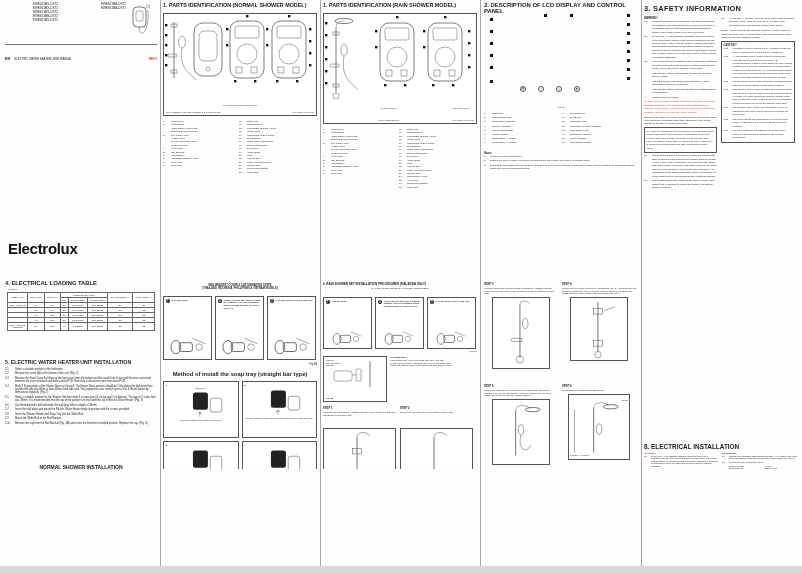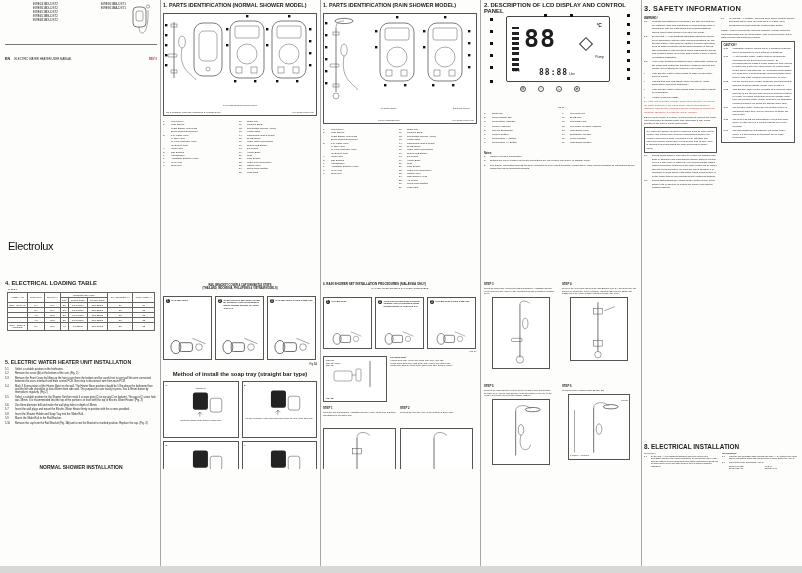--- a/index.html
+++ b/index.html
@@ -74,21 +74,21 @@
         <circle class="lnt" cx="19" cy="2.5" r="1.6"></circle>
         <path class="lnt" d="M10,23 C10,33 20,33 19,6"></path>
       </svg>
     </div>
     <div class="blk" style="top:44px;border-top:.6px solid #777"></div>
     <div class="blk" style="top:46px;display:flex;justify-content:space-between;align-items:baseline">
       <div><span class="b" style="font-size:3.6px">EN</span>
         <span class="f28">ELECTRIC WATER HEATER USER MANUAL</span></div>
       <span class="f28 red b">REV 0</span>
     </div>
-    <div class="blk" style="top:240px;left:3px;font-size:11px;font-weight:normal;letter-spacing:-.3px;color:#0d0d0d">Electrolux</div>
+    <div class="blk" style="top:240px;left:3px;font-size:15px;font-weight:bold;letter-spacing:-.3px;color:#0d0d0d">Electrolux</div>
 
     <div class="blk h2 " style="top:280px">4.  ELECTRICAL LOADING TABLE</div>
     <div class="blk f24" style="top:288px;left:3px">TABLE 1</div>
     <div class="blk" style="top:292px;left:2px;right:2px">
       <table class="lt">
         <thead>
           <tr>
             <th rowspan="2" style="width:20px">Voltage (AC)</th>
             <th rowspan="2">Power (kW)</th>
             <th rowspan="2">Current (A)</th>
@@ -870,30 +870,20 @@
           <line class="lnt" x1="30" y1="115" x2="30" y2="120"></line>
           <line class="lnt" x1="22" y1="110" x2="16" y2="110"></line>
         </svg>
       </div>
     </div>
   </div>
 
   <div class="col" style="left:484px;width:154px">
     <div class="blk" style="top:2px;font-size:5.9px;font-weight:bold">2. DESCRIPTION OF LCD DISPLAY AND CONTROL PANEL</div>
     <div class="blk" style="top:14px;height:92px">
-      <div class="lcdframe" style="left:22px;top:2px;width:104px;height:66px">
-        <div style="position:absolute;left:5px;top:10px;width:7px;height:44px;background:repeating-linear-gradient(to top,#222 0 3px,transparent 3px 5.2px)"></div>
-        <div class="digits" style="position:absolute;left:17px;top:2px;font-size:25px;line-height:40px">88</div>
-        <div style="position:absolute;right:7px;top:5px;font-size:5px;font-weight:bold">°C</div>
-        <div style="position:absolute;right:5px;top:38px;font-size:3.4px">Pump</div>
-        <div style="position:absolute;left:6px;bottom:8px;font-size:3px">1 2 3</div>
-        <div class="digits" style="position:absolute;left:32px;bottom:4px;font-size:8px;line-height:9px">88:88</div>
-        <div style="position:absolute;left:62px;bottom:5px;font-size:3px">Litre</div>
-        <div style="position:absolute;right:18px;top:22px;width:10px;height:10px;border:.7px solid #333;transform:rotate(45deg)"></div>
-      </div>
       <div style="position:absolute;left:36px;top:72px;display:flex;gap:12px">
         <div class="btn">M</div>
         <div class="btn">−</div>
         <div class="btn">+</div>
         <div class="btn">❄</div>
       </div>
       <div class="cq" style="left:6px;top:4px"></div>
         <div class="cq" style="left:6px;top:16px"></div>
       <div class="cq" style="left:6px;top:28px"></div>
         <div class="cq" style="left:6px;top:40px"></div>

